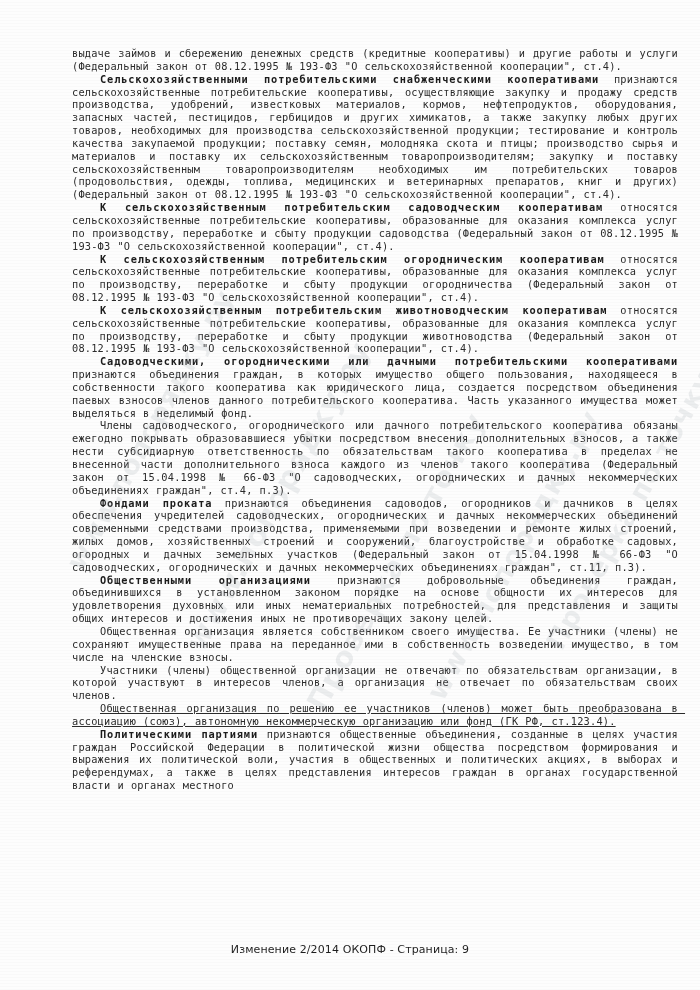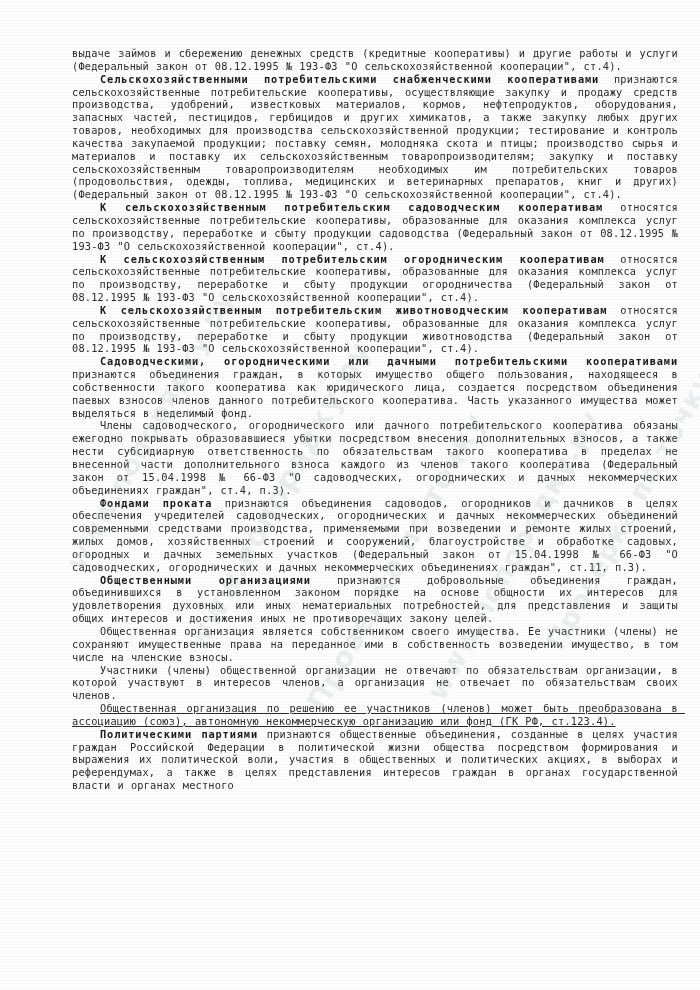--- a/index.html
+++ b/index.html
@@ -137,15 +137,18 @@
       <p class="para indented" style="color: rgb(43, 43, 43);"><b class="lead">Садоводческими, огородническими или дачными потребительскими кооперативами</b><span> признаются объединения граждан, в которых имущество общего пользования, находящееся в собственности такого кооператива как юридического лица, создается посредством объединения паевых взносов членов данного потребительского кооператива. Часть указанного имущества может выделяться в неделимый фонд.</span></p>
       <p class="para indented" style="color: rgb(43, 43, 43);"><span>Члены садоводческого, огороднического или дачного потребительского кооператива обязаны ежегодно покрывать образовавшиеся убытки посредством внесения дополнительных взносов, а также нести субсидиарную ответственность по обязательствам такого кооператива в пределах не внесенной части дополнительного взноса каждого из членов такого кооператива (Федеральный закон от 15.04.1998 № 66-ФЗ "О садоводческих, огороднических и дачных некоммерческих объединениях граждан", ст.4, п.3).</span></p>
       <p class="para indented" style="color: rgb(43, 43, 43);"><b class="lead">Фондами проката</b><span> признаются объединения садоводов, огородников и дачников в целях обеспечения учредителей садоводческих, огороднических и дачных некоммерческих объединений современными средствами производства, применяемыми при возведении и ремонте жилых строений, жилых домов, хозяйственных строений и сооружений, благоустройстве и обработке садовых, огородных и дачных земельных участков (Федеральный закон от 15.04.1998 № 66-ФЗ "О садоводческих, огороднических и дачных некоммерческих объединениях граждан", ст.11, п.3).</span></p>
       <p class="para indented" style="color: rgb(43, 43, 43);"><b class="lead">Общественными организациями</b><span> признаются добровольные объединения граждан, объединившихся в установленном законом порядке на основе общности их интересов для удовлетворения духовных или иных нематериальных потребностей, для представления и защиты общих интересов и достижения иных не противоречащих закону целей.</span></p>
       <p class="para indented" style="color: rgb(43, 43, 43);"><span>Общественная организация является собственником своего имущества. Ее участники (члены) не сохраняют имущественные права на переданное ими в собственность возведении имущество, в том числе на членские взносы.</span></p>
       <p class="para indented" style="color: rgb(43, 43, 43);"><span>Участники (члены) общественной организации не отвечают по обязательствам организации, в которой участвуют в интересов членов, а организация не отвечает по обязательствам своих членов.</span></p>
       <p class="para indented" style="color: rgb(43, 43, 43); text-decoration: underline;"><span>Общественная организация по решению ее участников (членов) может быть преобразована в ассоциацию (союз), автономную некоммерческую организацию или фонд (ГК РФ, ст.123.4).</span></p>
       <p class="para indented" style="color: rgb(43, 43, 43);"><b class="lead">Политическими партиями</b><span> признаются общественные объединения, созданные в целях участия граждан Российской Федерации в политической жизни общества посредством формирования и выражения их политической воли, участия в общественных и политических акциях, в выборах и референдумах, а также в целях представления интересов граждан в органах государственной власти и органах местного</span></p>
     </div>
 
+  <div id="footer">
+    <span>Изменение 2/2014 ОКОПФ - Страница: 9</span>
+  </div>
 
   <div id="grain"></div>
 </div>
 
 </body></html>

